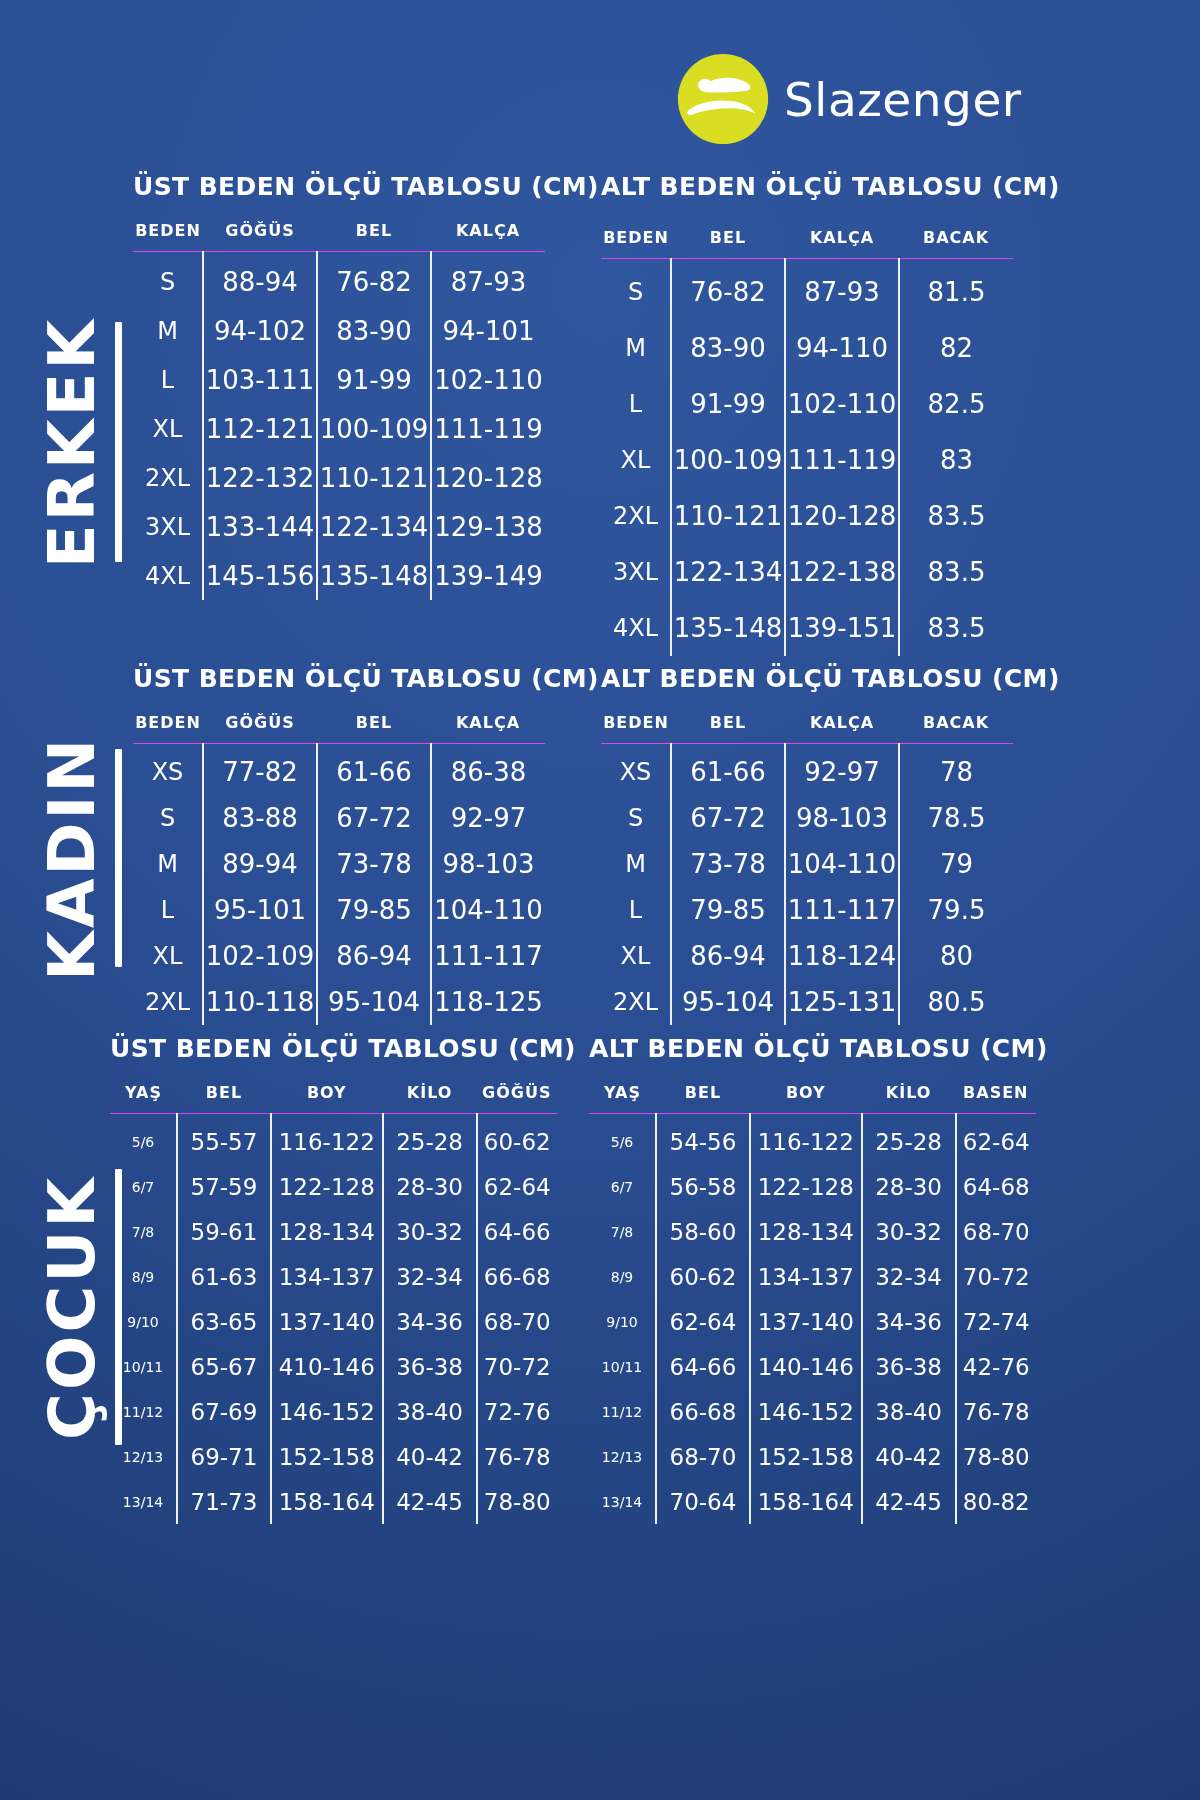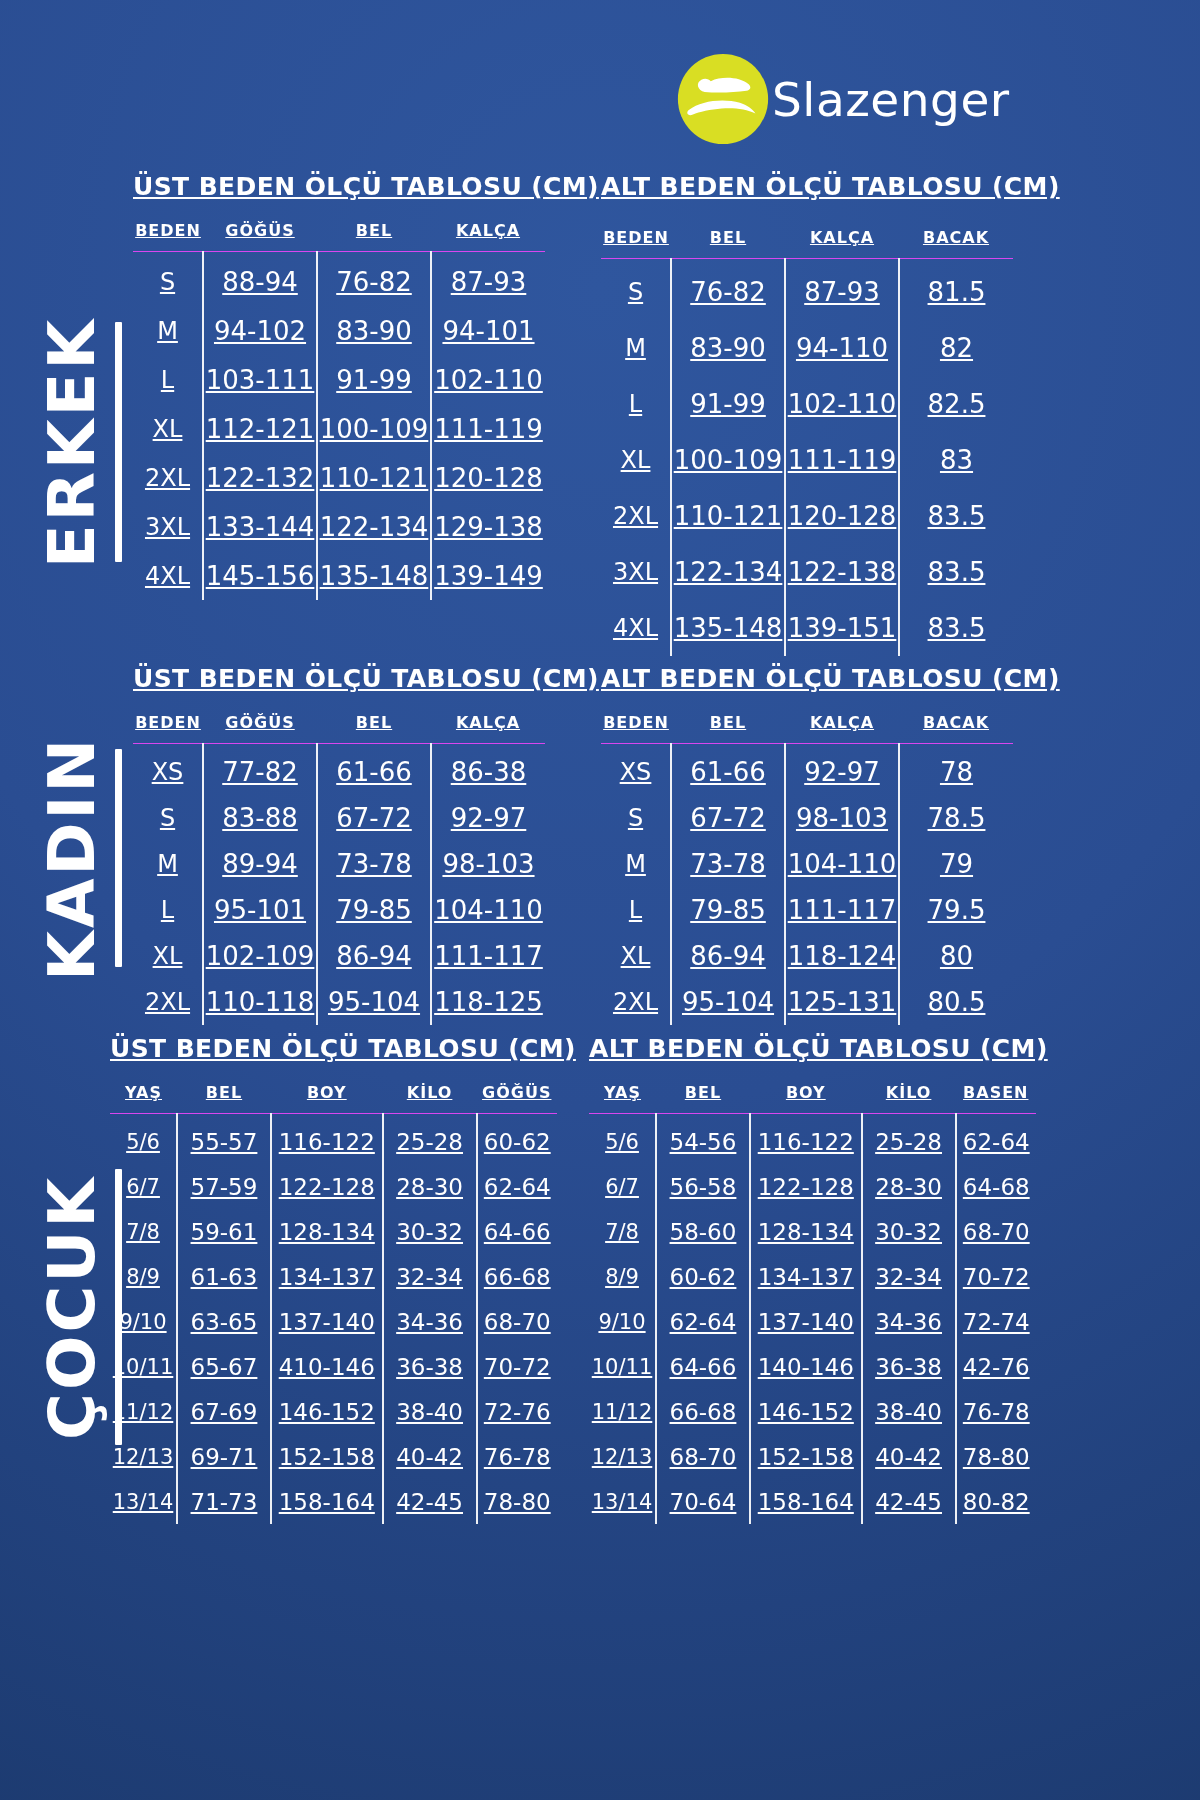--- a/index.html
+++ b/index.html
@@ -3,53 +3,53 @@
 <meta charset="utf-8">
 <style>
   html,body{margin:0;padding:0;}
   body{
     width:1200px;height:1800px;position:relative;overflow:hidden;
     font-family:"DejaVu Sans","Liberation Sans",sans-serif;
     color:#ffffff;
     background:radial-gradient(130% 95% at 50% 16%, #2f569e 0%, #2a4d92 48%, #1c3a6f 100%);
   }
   
-  .brand-header{position:absolute;top:52px;left:676px;display:flex;align-items:center;gap:2px;}
+  .brand-header{position:absolute;top:52px;left:676px;display:flex;align-items:center;gap:14px;}
   .logo-circle{width:94px;height:94px;display:block;}
   .brand-name{font-size:47px;font-weight:normal;letter-spacing:.5px;}
   
   .band{position:absolute;left:0;width:1200px;}
   #erkek{top:172px;} #kadin{top:664px;} #cocuk{top:1034px;}
   .side-label{position:absolute;display:flex;align-items:center;gap:11px;}
   #erkek .side-label{left:40px;top:150px;height:240px;}
   #kadin .side-label{left:40px;top:85px;height:218px;}
   #cocuk .side-label{left:40px;top:135px;height:276px;}
   .vtext{writing-mode:vertical-rl;transform:rotate(180deg);font-weight:bold;
          font-size:64px;letter-spacing:3px;line-height:1;}
   .vbar{width:7px;align-self:stretch;background:#fff;border-radius:1px;}
-  .tables{display:flex;text-decoration:underline;}
+  .tables{display:flex;}
   #erkek .tables,#kadin .tables{padding-left:133px;gap:56px;}
   #cocuk .tables{padding-left:110px;gap:32px;}
   #erkek .size-table,#kadin .size-table{width:412px;}
   #cocuk .size-table{width:447px;}
   
   .tbl-title{text-align:center;font-weight:bold;font-size:25px;letter-spacing:.4px;
              margin-bottom:20px;white-space:nowrap;}
   #erkek .t1 .tbl-title{margin-bottom:27px;}
   table{width:100%;border-collapse:collapse;table-layout:fixed;}
   th{font-size:16px;font-weight:bold;letter-spacing:1px;text-align:center;
      padding:0 0 11px 0;border-bottom:1px solid #d946ef;}
   td{text-align:center;font-size:26px;border-left:2px solid rgba(255,255,255,.92);}
   td:first-child{border-left:none;font-size:24px;}
   tbody tr:first-child td{padding-top:6px;}
   #erkek .t0 td{height:47px;}
   #erkek .t1 td{height:54px;}
   #kadin td{height:44px;}
   #cocuk td{height:43px;font-size:23px;}
-  #cocuk td:first-child{font-size:21px;}
+  #cocuk td:first-child{font-size:14px;}
   #erkek th:first-child,#kadin th:first-child{width:17%;}
   #cocuk th:nth-child(1){width:15%;}
   #cocuk th:nth-child(2){width:21%;}
   #cocuk th:nth-child(3){width:25%;}
   #cocuk th:nth-child(4){width:21%;}
   #cocuk th:nth-child(5){width:18%;}
 </style>
 </head>
 <body>
 

